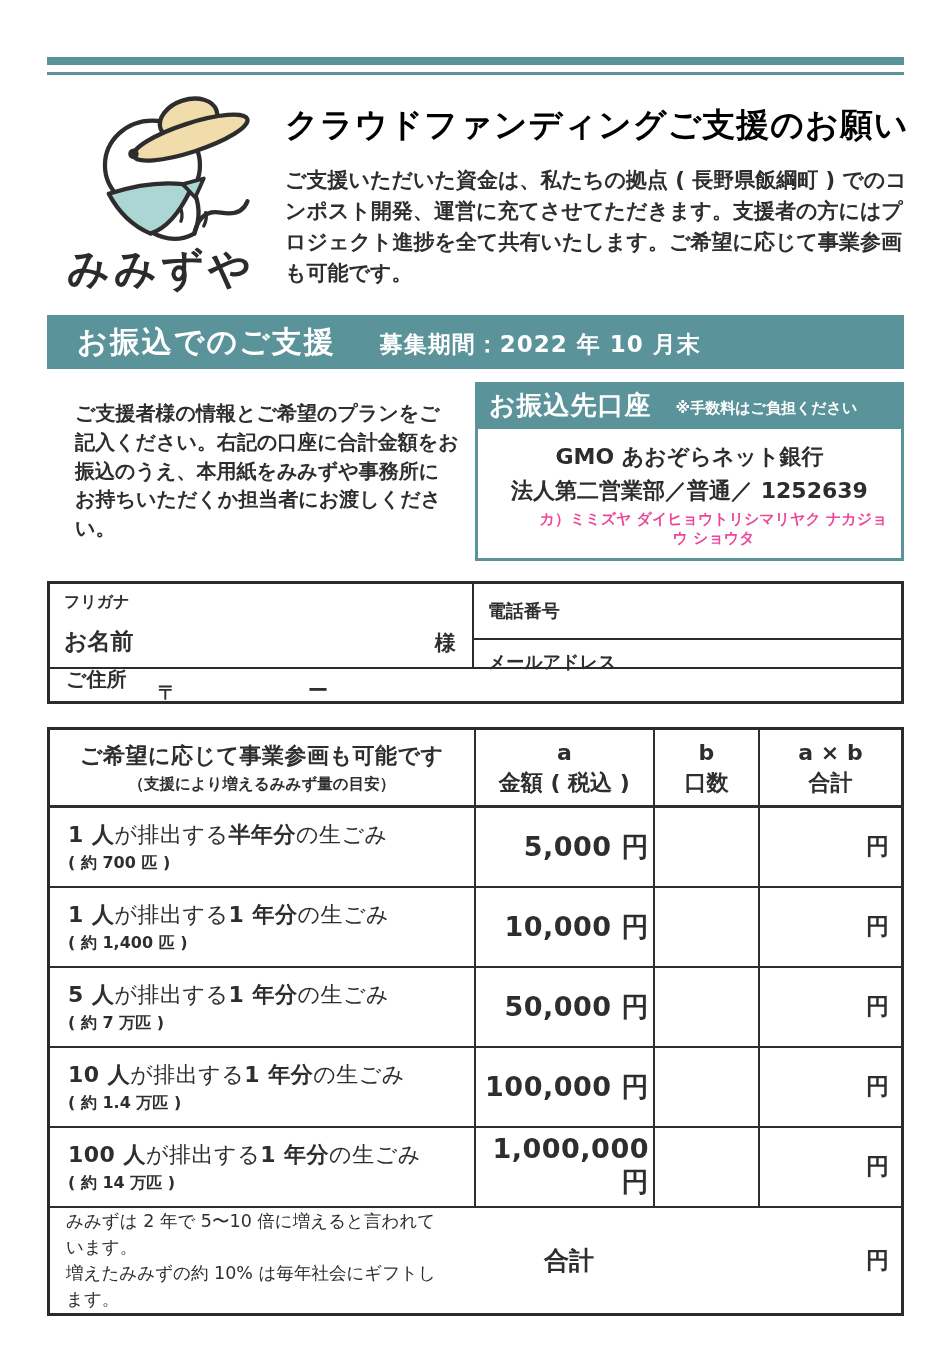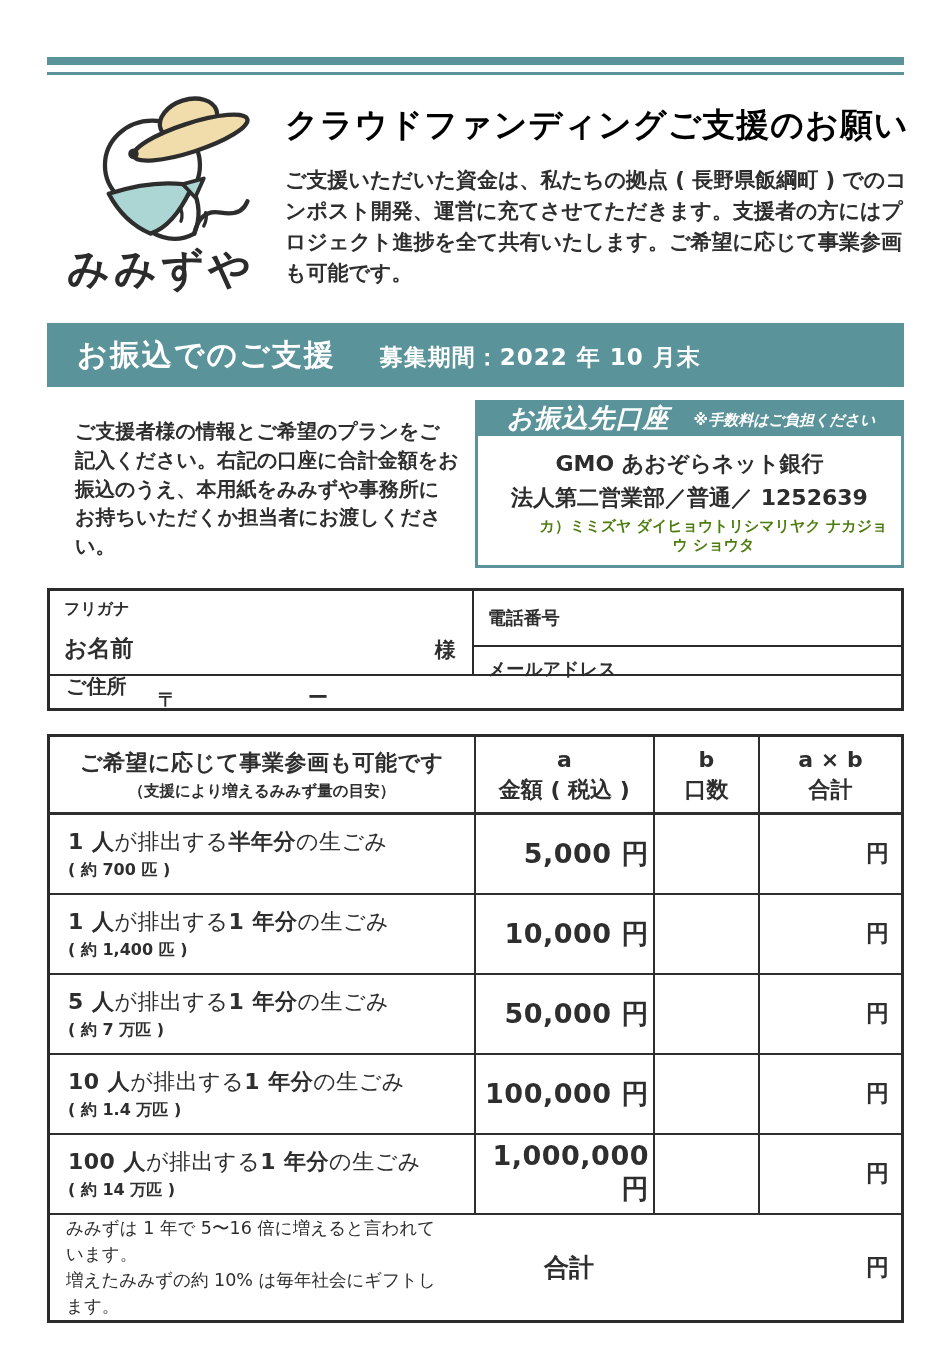--- a/index.html
+++ b/index.html
@@ -19,34 +19,34 @@
 
   
   .header { margin-top:18px; display:flex; gap:10px; }
   .logo-block { width:228px; flex:0 0 228px; text-align:center; }
   .logo-name { font-size:42px; font-weight:800; letter-spacing:4px; color:#2b2b2b; margin-top:-8px; }
   .header-right { flex:1; padding-top:10px; }
   .doc-title { font-size:33px; font-weight:800; color:#000000; letter-spacing:1px; white-space:nowrap; }
   .doc-lead { margin-top:17px; font-size:21px; font-weight:600; line-height:1.47; color:#2e2e2e; }
 
   
-  .banner { margin-top:26px; height:64px; background:#5a939a; display:flex; align-items:center; padding-left:30px; }
+  .banner { margin-top:18px; height:54px; background:#5a939a; display:flex; align-items:center; padding-left:30px; }
   .banner-title { color:#fff; font-size:30px; font-weight:800; letter-spacing:2px; }
   .banner-period { color:#fff; font-size:23px; font-weight:700; margin-left:44px; margin-top:5px; letter-spacing:1px; }
 
   
   .cols { margin-top:13px; display:flex; gap:16px; }
   .instructions { width:412px; flex:0 0 412px; padding:17px 0 0 28px; font-size:20px; font-weight:600; line-height:1.44; }
   .bank-box { flex:1; }
-  .bank-header { background:#5a939a; height:36px; display:flex; align-items:center; padding-left:32px;font-style:italic; }
+  .bank-header { background:#5a939a; height:47px; display:flex; align-items:center; padding-left:14px; }
   .bank-title { color:#fff; font-size:26px; font-weight:800; letter-spacing:1px; }
   .bank-note { color:#fff; font-size:15px; font-weight:700; margin-left:24px; margin-top:5px; }
   .bank-body { border:3px solid #5a939a; border-top:none; background:#fff; text-align:center; padding:11px 6px 10px; }
   .bank-line1, .bank-line2 { font-size:22px; font-weight:700; line-height:1.55; color:#2d2d2d; }
-  .bank-line3 { font-size:15px; font-weight:700; margin-top:2px; color:#4d7c0f;margin-left:48px; }
+  .bank-line3 { font-size:15px; font-weight:700; margin-top:2px; color:#ec4899;margin-left:48px; }
 
   
   .form-box { margin-top:20px; border:3px solid #2b2b2b; height:123px; display:flex; flex-direction:column; }
   .form-row1 { display:flex; height:83px; }
   .name-cell { width:49.8%; flex:0 0 49.8%; border-right:2px solid #2b2b2b; position:relative; padding:8px 14px; }
   .furigana-label { font-size:16px; font-weight:600; }
   .name-label { position:absolute; left:14px; bottom:10px; font-size:23px; font-weight:800; }
   .sama-label { position:absolute; right:16px; bottom:10px; font-size:21px; font-weight:800; }
   .contact-cell { flex:1; display:flex; flex-direction:column; }
   .phone-cell { flex:1; border-bottom:2px solid #2b2b2b; padding:15px 14px; font-size:18px; font-weight:700; }
@@ -227,21 +227,21 @@
       </td>
       <td class="amount-cell">1,000,000 円</td>
       <td class="blank-cell"></td>
       <td class="yen-cell">円</td>
     </tr>
 
     <tr class="foot">
       <td colspan="4">
         <div class="foot-flex">
           <div class="foot-note">
-            <div>みみずは 1 年で 5〜16 倍に増えると言われています。</div>
+            <div>みみずは 2 年で 5〜10 倍に増えると言われています。</div>
             <div>増えたみみずの約 10% は毎年社会にギフトします。</div>
           </div>
           <div class="foot-total">合計</div>
           <div class="foot-yen">円</div>
         </div>
       </td>
     </tr>
   </tbody>
     </table>
 

